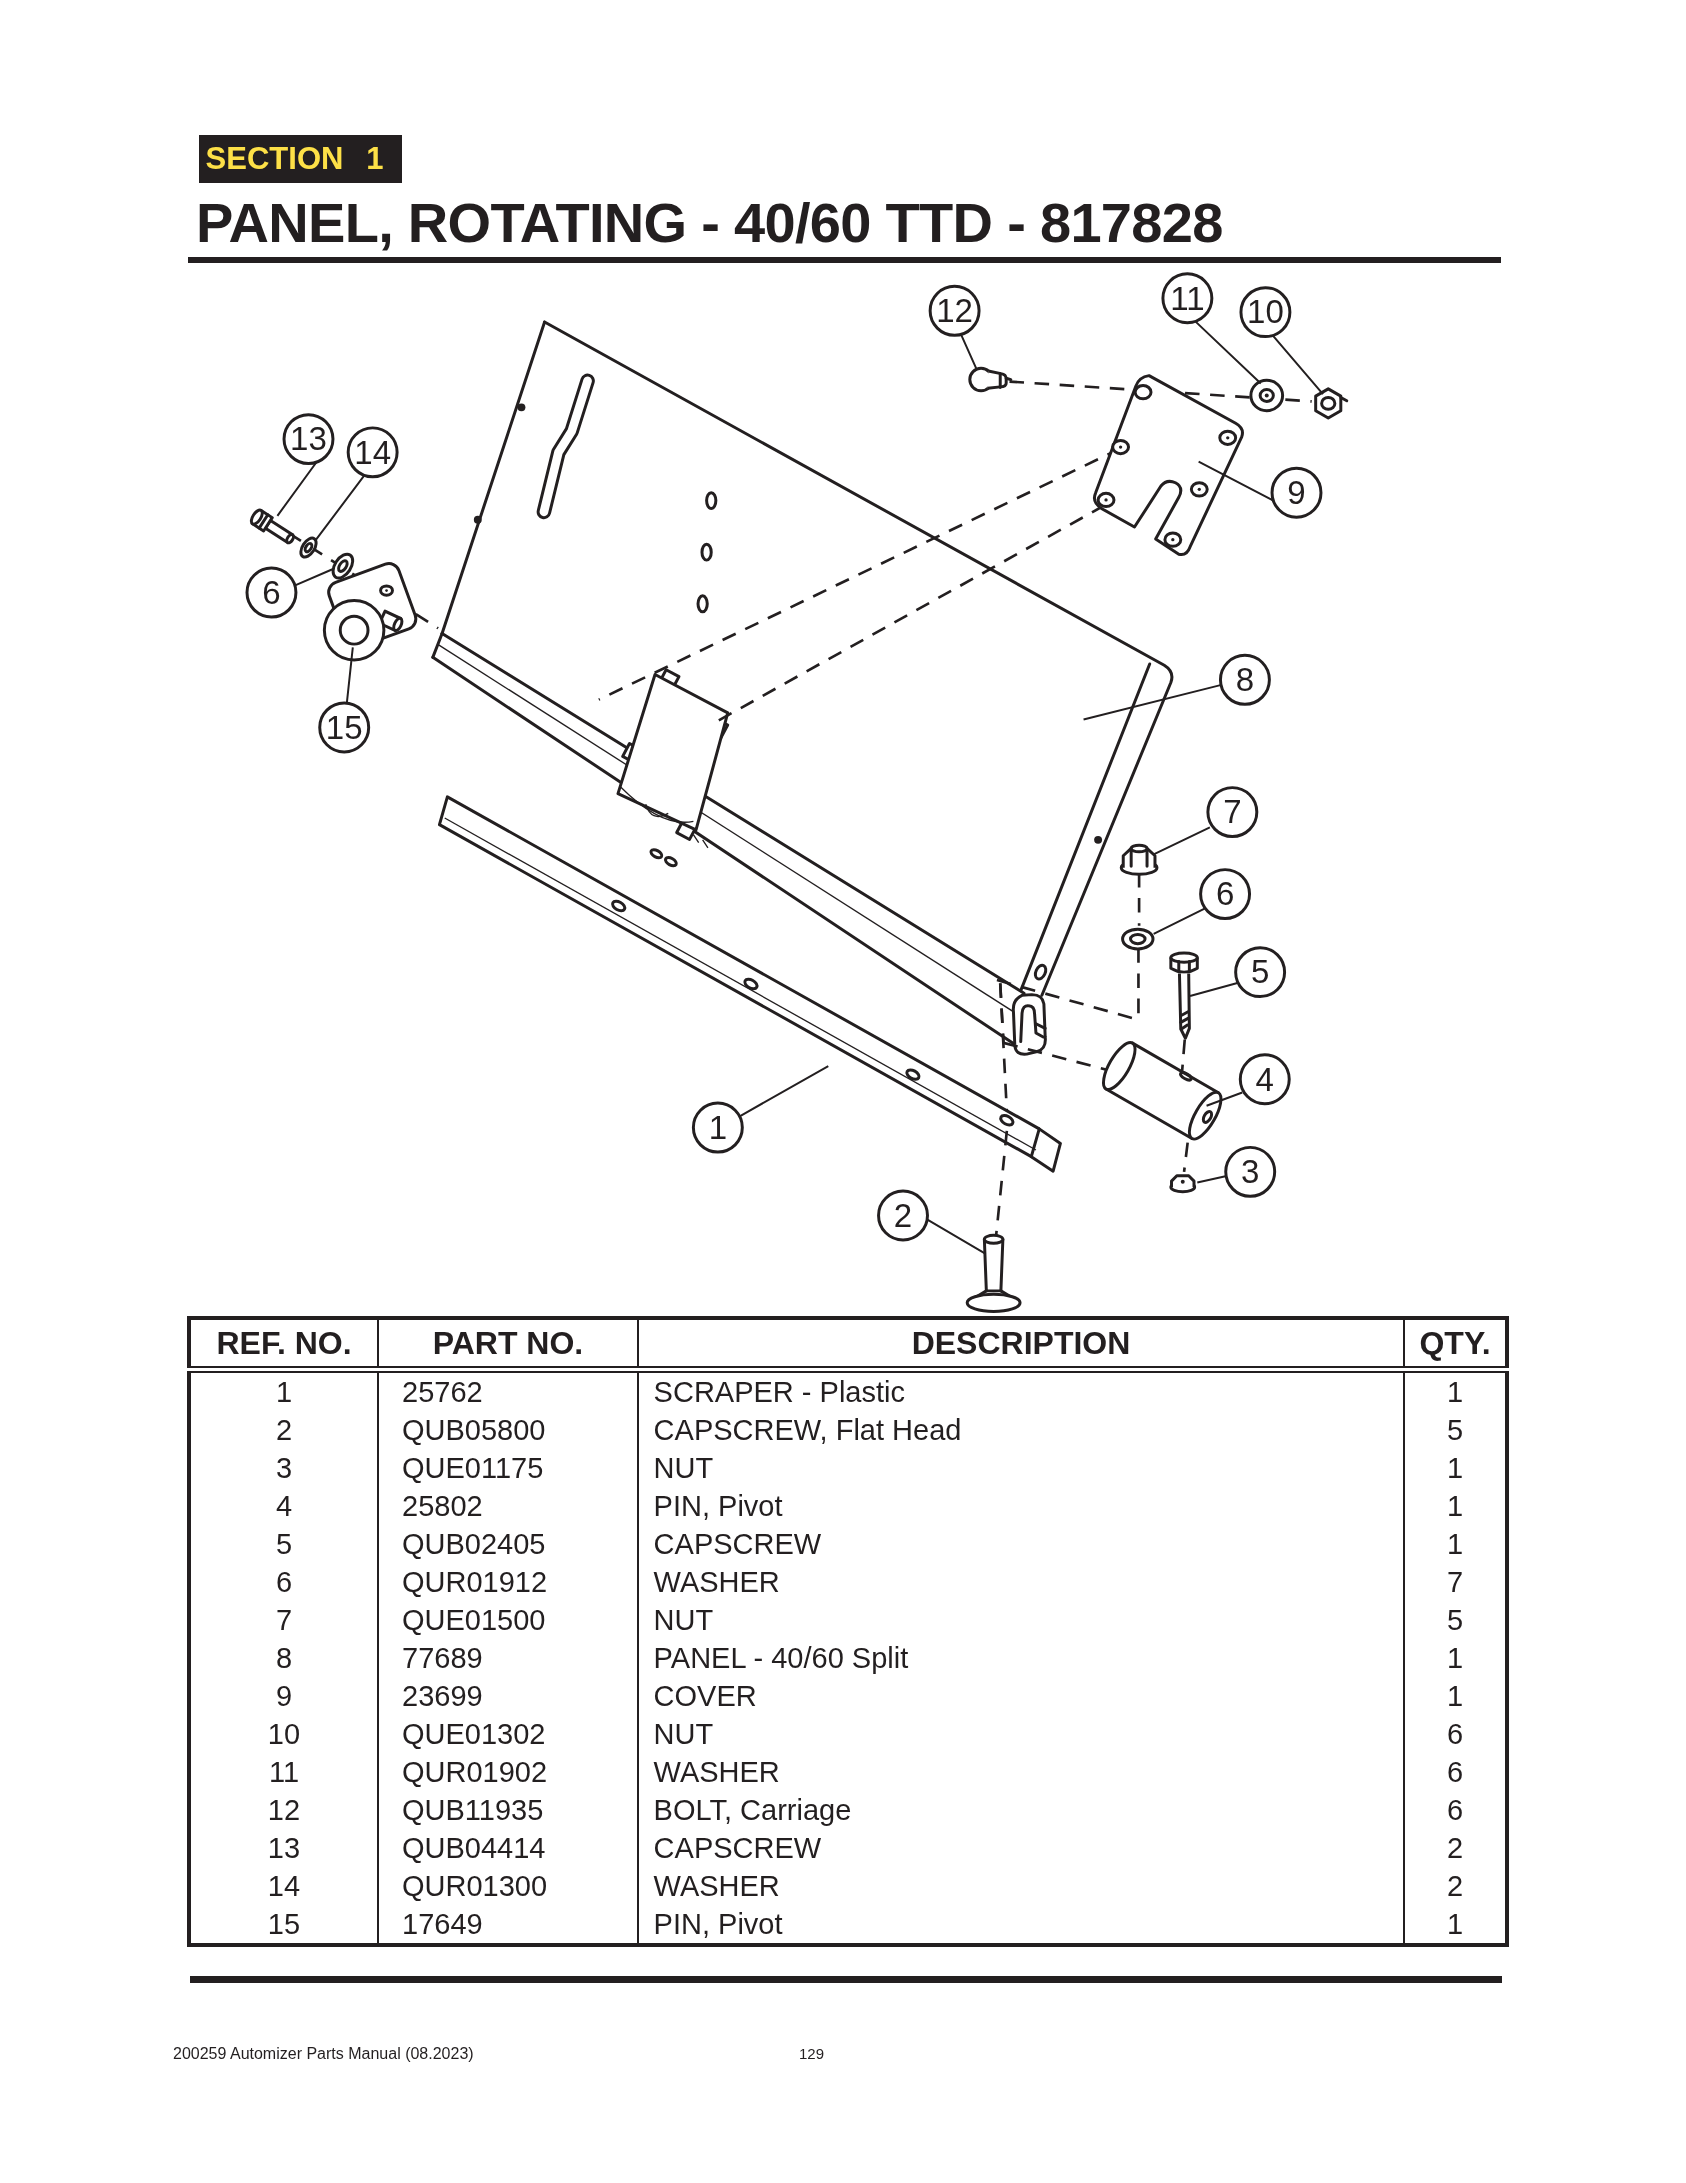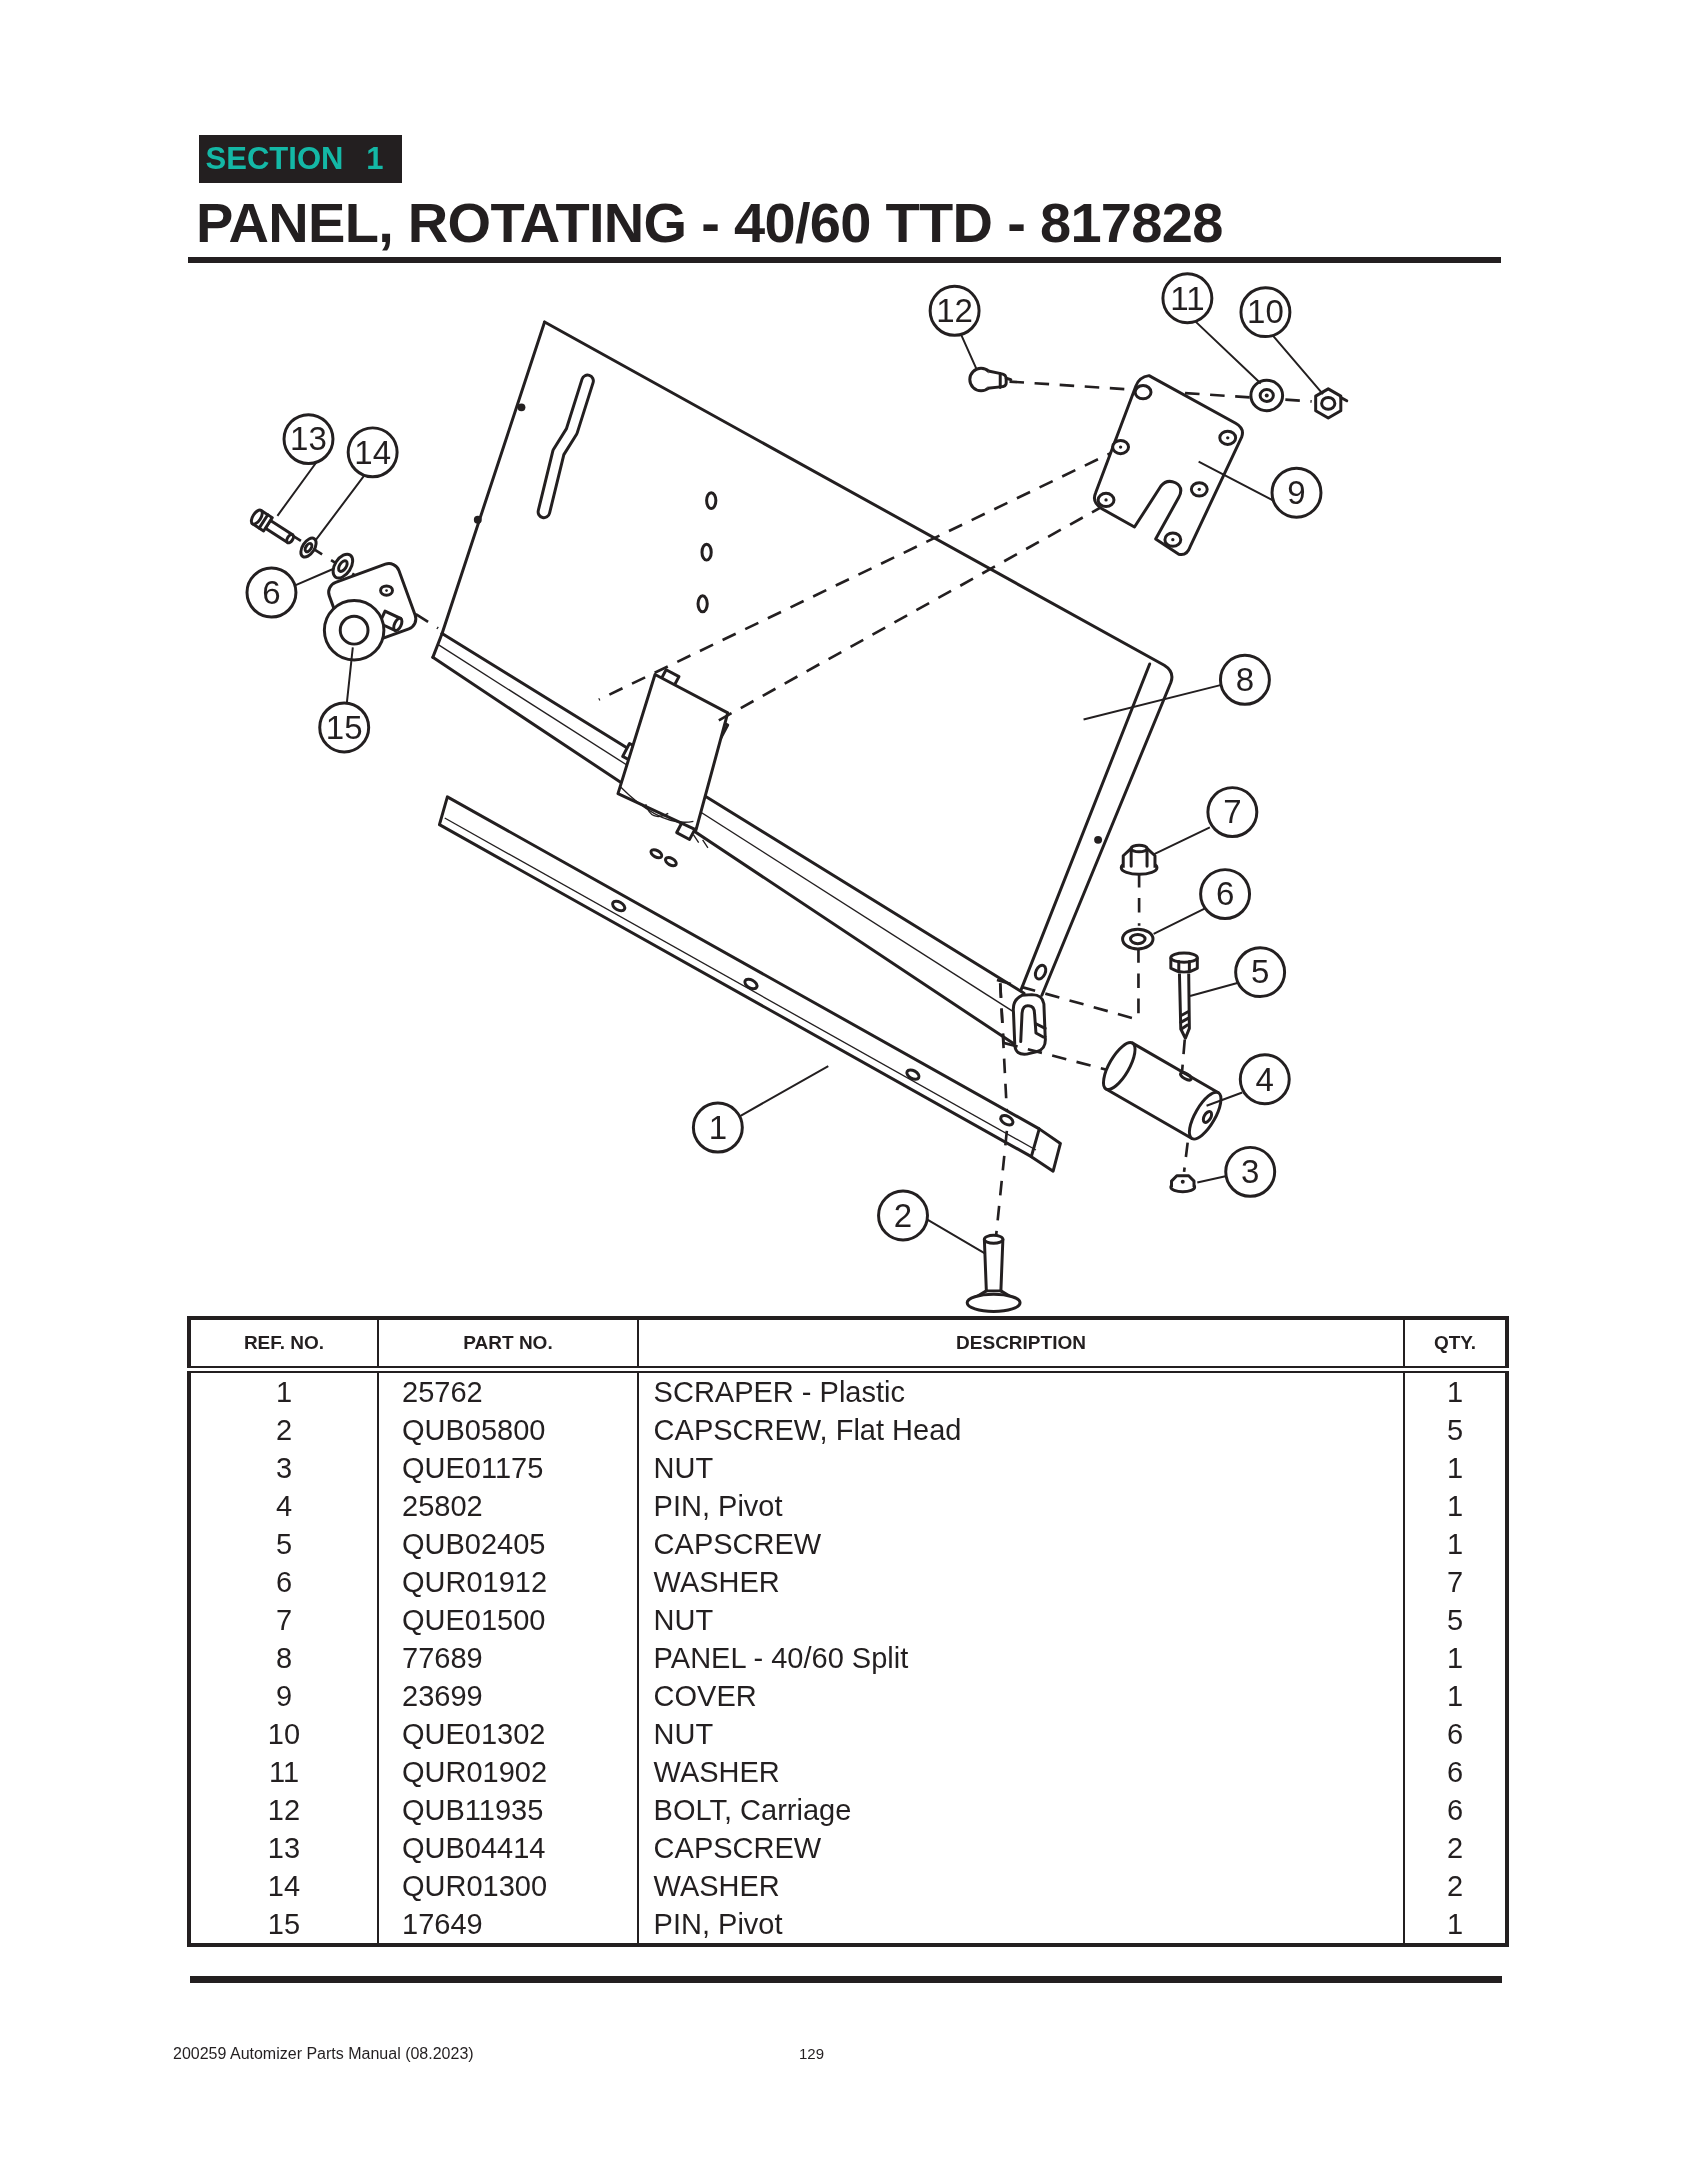--- a/index.html
+++ b/index.html
@@ -1,40 +1,40 @@
 <!DOCTYPE html>
 <html style="font-size:10.6px"><head>
 <meta charset="utf-8">
 <style>
   html,body{margin:0;padding:0;background:#888;}
   #page{position:relative;width:1687px;height:2183px;background:#ffffff;
         font-family:"Liberation Sans", sans-serif;color:#231f20;overflow:hidden;}
   
   #badge{position:absolute;left:199px;top:135px;width:203px;height:48px;background:#231f20;
-         color:#14b8a6;font-weight:bold;font-size:31px;display:flex;align-items:center;
+         color:#fde047;font-weight:bold;font-size:31px;display:flex;align-items:center;
          justify-content:space-between;padding:0 18.5px 0 6.6px;box-sizing:border-box;}
   #title{position:absolute;left:196px;top:190px;font-size:56px;font-weight:bold;
          letter-spacing:-0.7px;white-space:nowrap;}
   #title-rule{position:absolute;left:188px;top:257px;width:1313px;height:6px;background:#231f20;}
   
   #diagram{position:absolute;left:0;top:0;width:1687px;height:2183px;}
   #diagram .ln{fill:none;stroke:#231f20;stroke-width:4.5;stroke-linecap:round;stroke-linejoin:round;}
   #diagram .lnw{fill:#fff;stroke:#231f20;stroke-width:4.5;stroke-linejoin:round;}
   #diagram .thin{fill:none;stroke:#231f20;stroke-width:2;}
   #diagram .dash{fill:none;stroke:#231f20;stroke-width:4;stroke-dasharray:22 16;}
   #diagram .leader{fill:none;stroke:#231f20;stroke-width:3;}
   #diagram .callout circle{fill:#fff;stroke:#231f20;stroke-width:4.5;}
   #diagram .callout text{font-family:"Liberation Sans",sans-serif;font-size:50px;fill:#231f20;
          text-anchor:middle;}
   
   #parts-table{position:absolute;left:187px;top:1316px;width:1318px;border-collapse:collapse;
          table-layout:fixed;font-size:29px;}
   #parts-table, #parts-table td, #parts-table th{border:2.6px solid #231f20;}
   #parts-table{border-width:4px;}
-  #parts-table th{font-size:19px;font-weight:bold;height:46px;border-bottom:7.3px double #231f20;
+  #parts-table th{font-size:32px;font-weight:bold;height:46px;border-bottom:7.3px double #231f20;
          text-align:center;padding:0;}
   #parts-table td{height:38px;line-height:38px;padding:0;border-top:none;border-bottom:none;
          white-space:nowrap;overflow:hidden;}
   #parts-table td.c{text-align:center;}
   #parts-table td.l1{padding-left:23px;text-align:left;}
   #parts-table td.l2{padding-left:14.6px;text-align:left;margin-left:36px;}
   
   #footer-rule{position:absolute;left:190px;top:1976px;width:1312px;height:7.3px;background:#231f20;}
   #footer-left{position:absolute;left:173px;top:2045px;font-size:16px;}
   #footer-page{position:absolute;left:799px;top:2045px;font-size:15px;}

